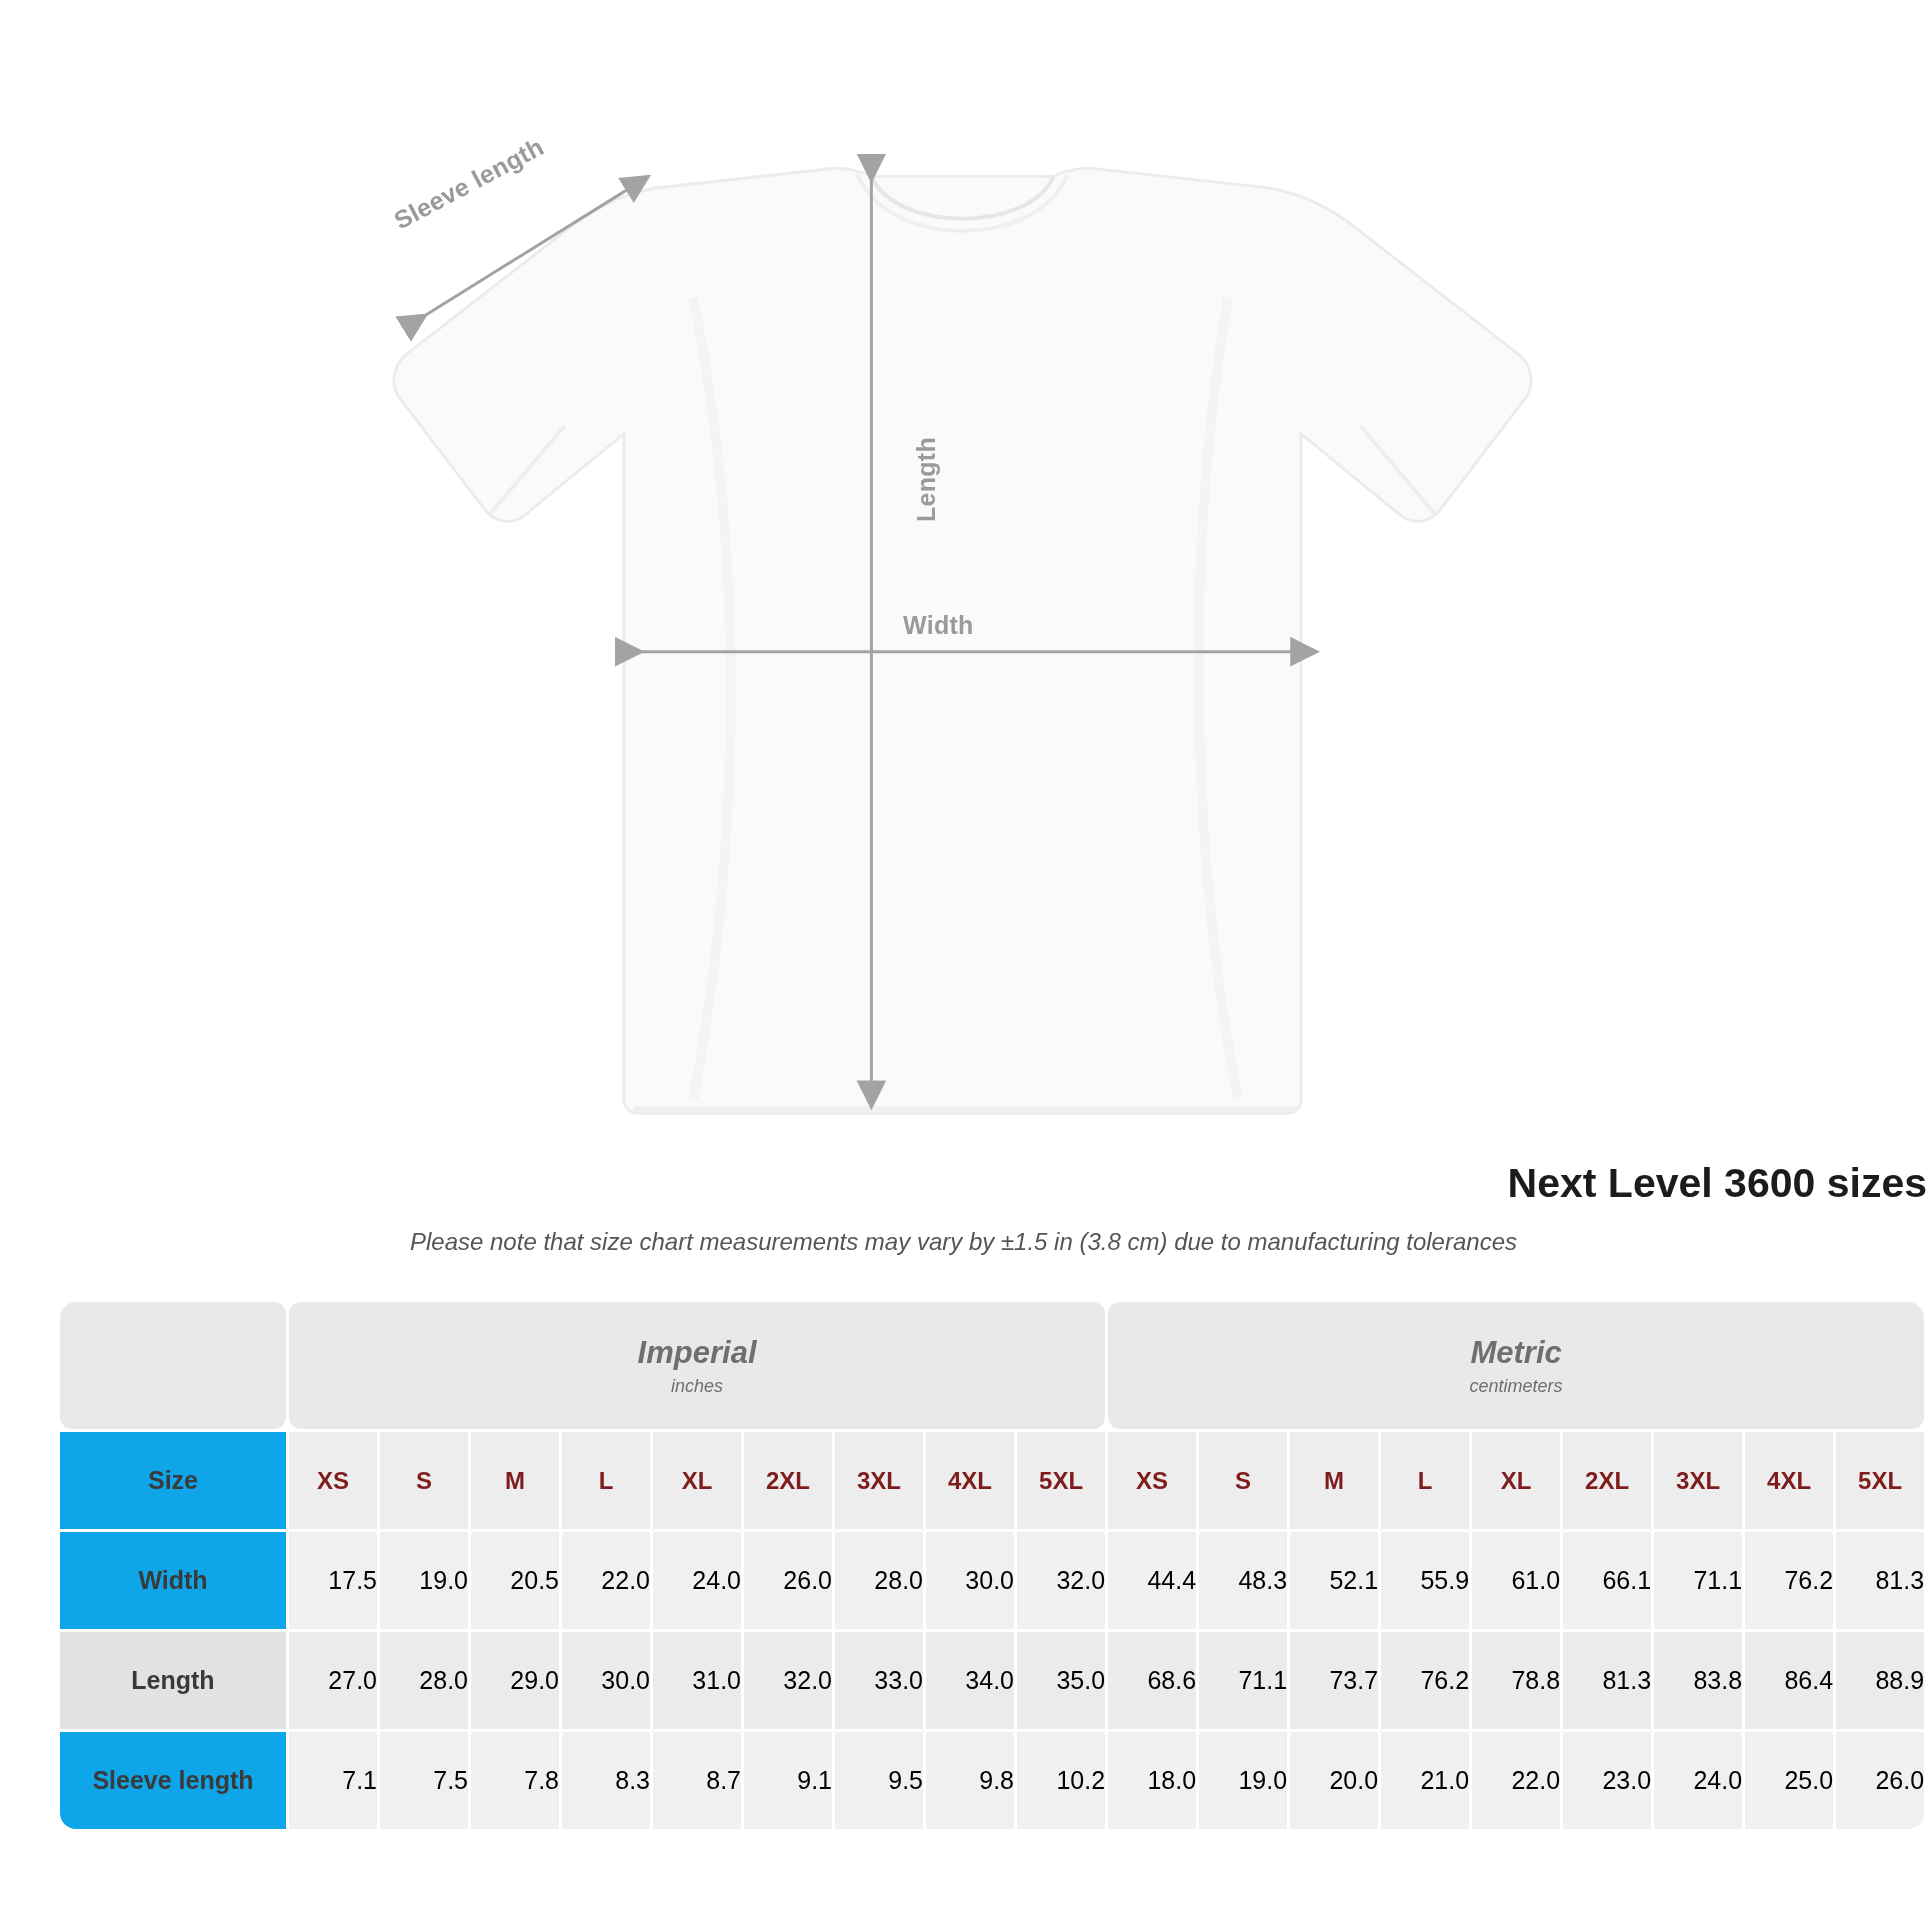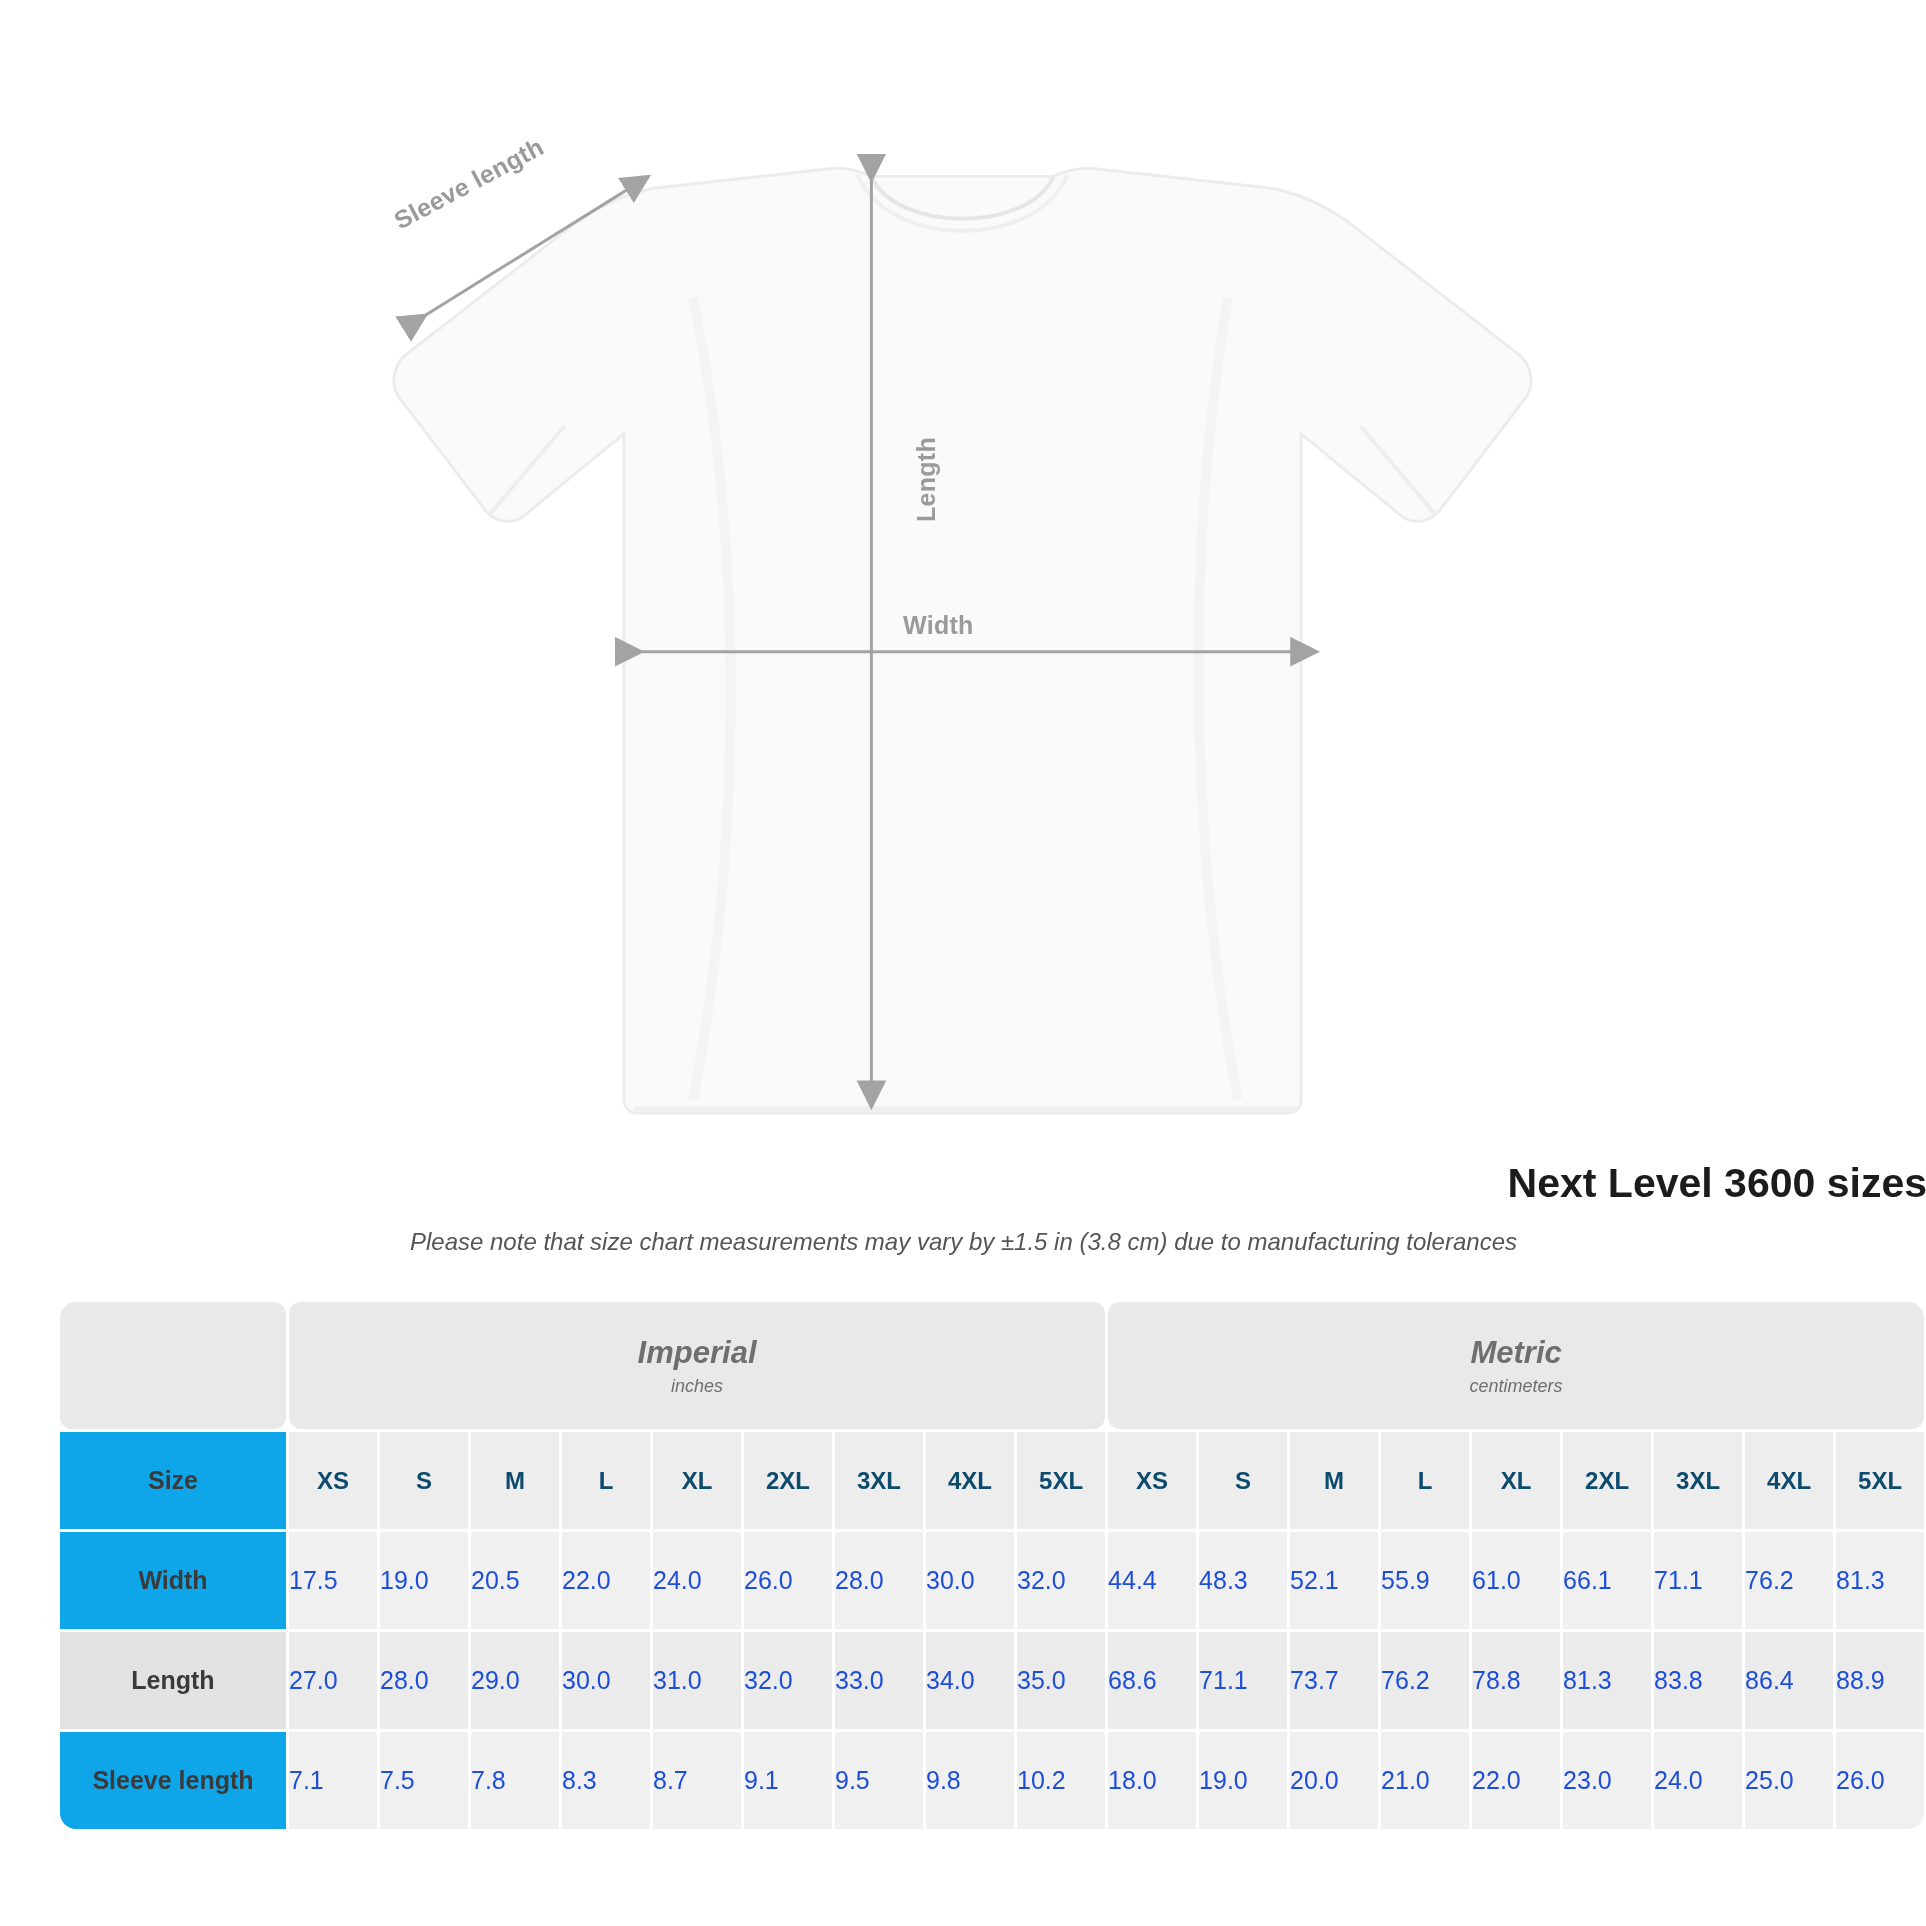--- a/index.html
+++ b/index.html
@@ -78,29 +78,29 @@
     font-size:25px;
     color:#3a3a3a;
     height:97px;
     vertical-align:middle;
   }
   .hdr-cell{
     background:#ededed;
     text-align:center;
     font-weight:bold;
     font-size:24px;
-    color:#0c4a6e;
+    color:#7f1d1d;
     height:97px;
     vertical-align:middle;
   }
   .data-cell{
     background:#f0f0f0;
-    text-align:left;
+    text-align:right;
     font-size:25px;
-    color:#1d4ed8;
+    color:#000000;
     height:97px;
     vertical-align:middle;
   }
   .alt .data-cell{background:#ebebeb;}
   .alt .row-label{background:#e2e2e2;}
 
   .bl{border-bottom-left-radius:16px;}
   .br{border-bottom-right-radius:16px;}
 </style>
 </head>

